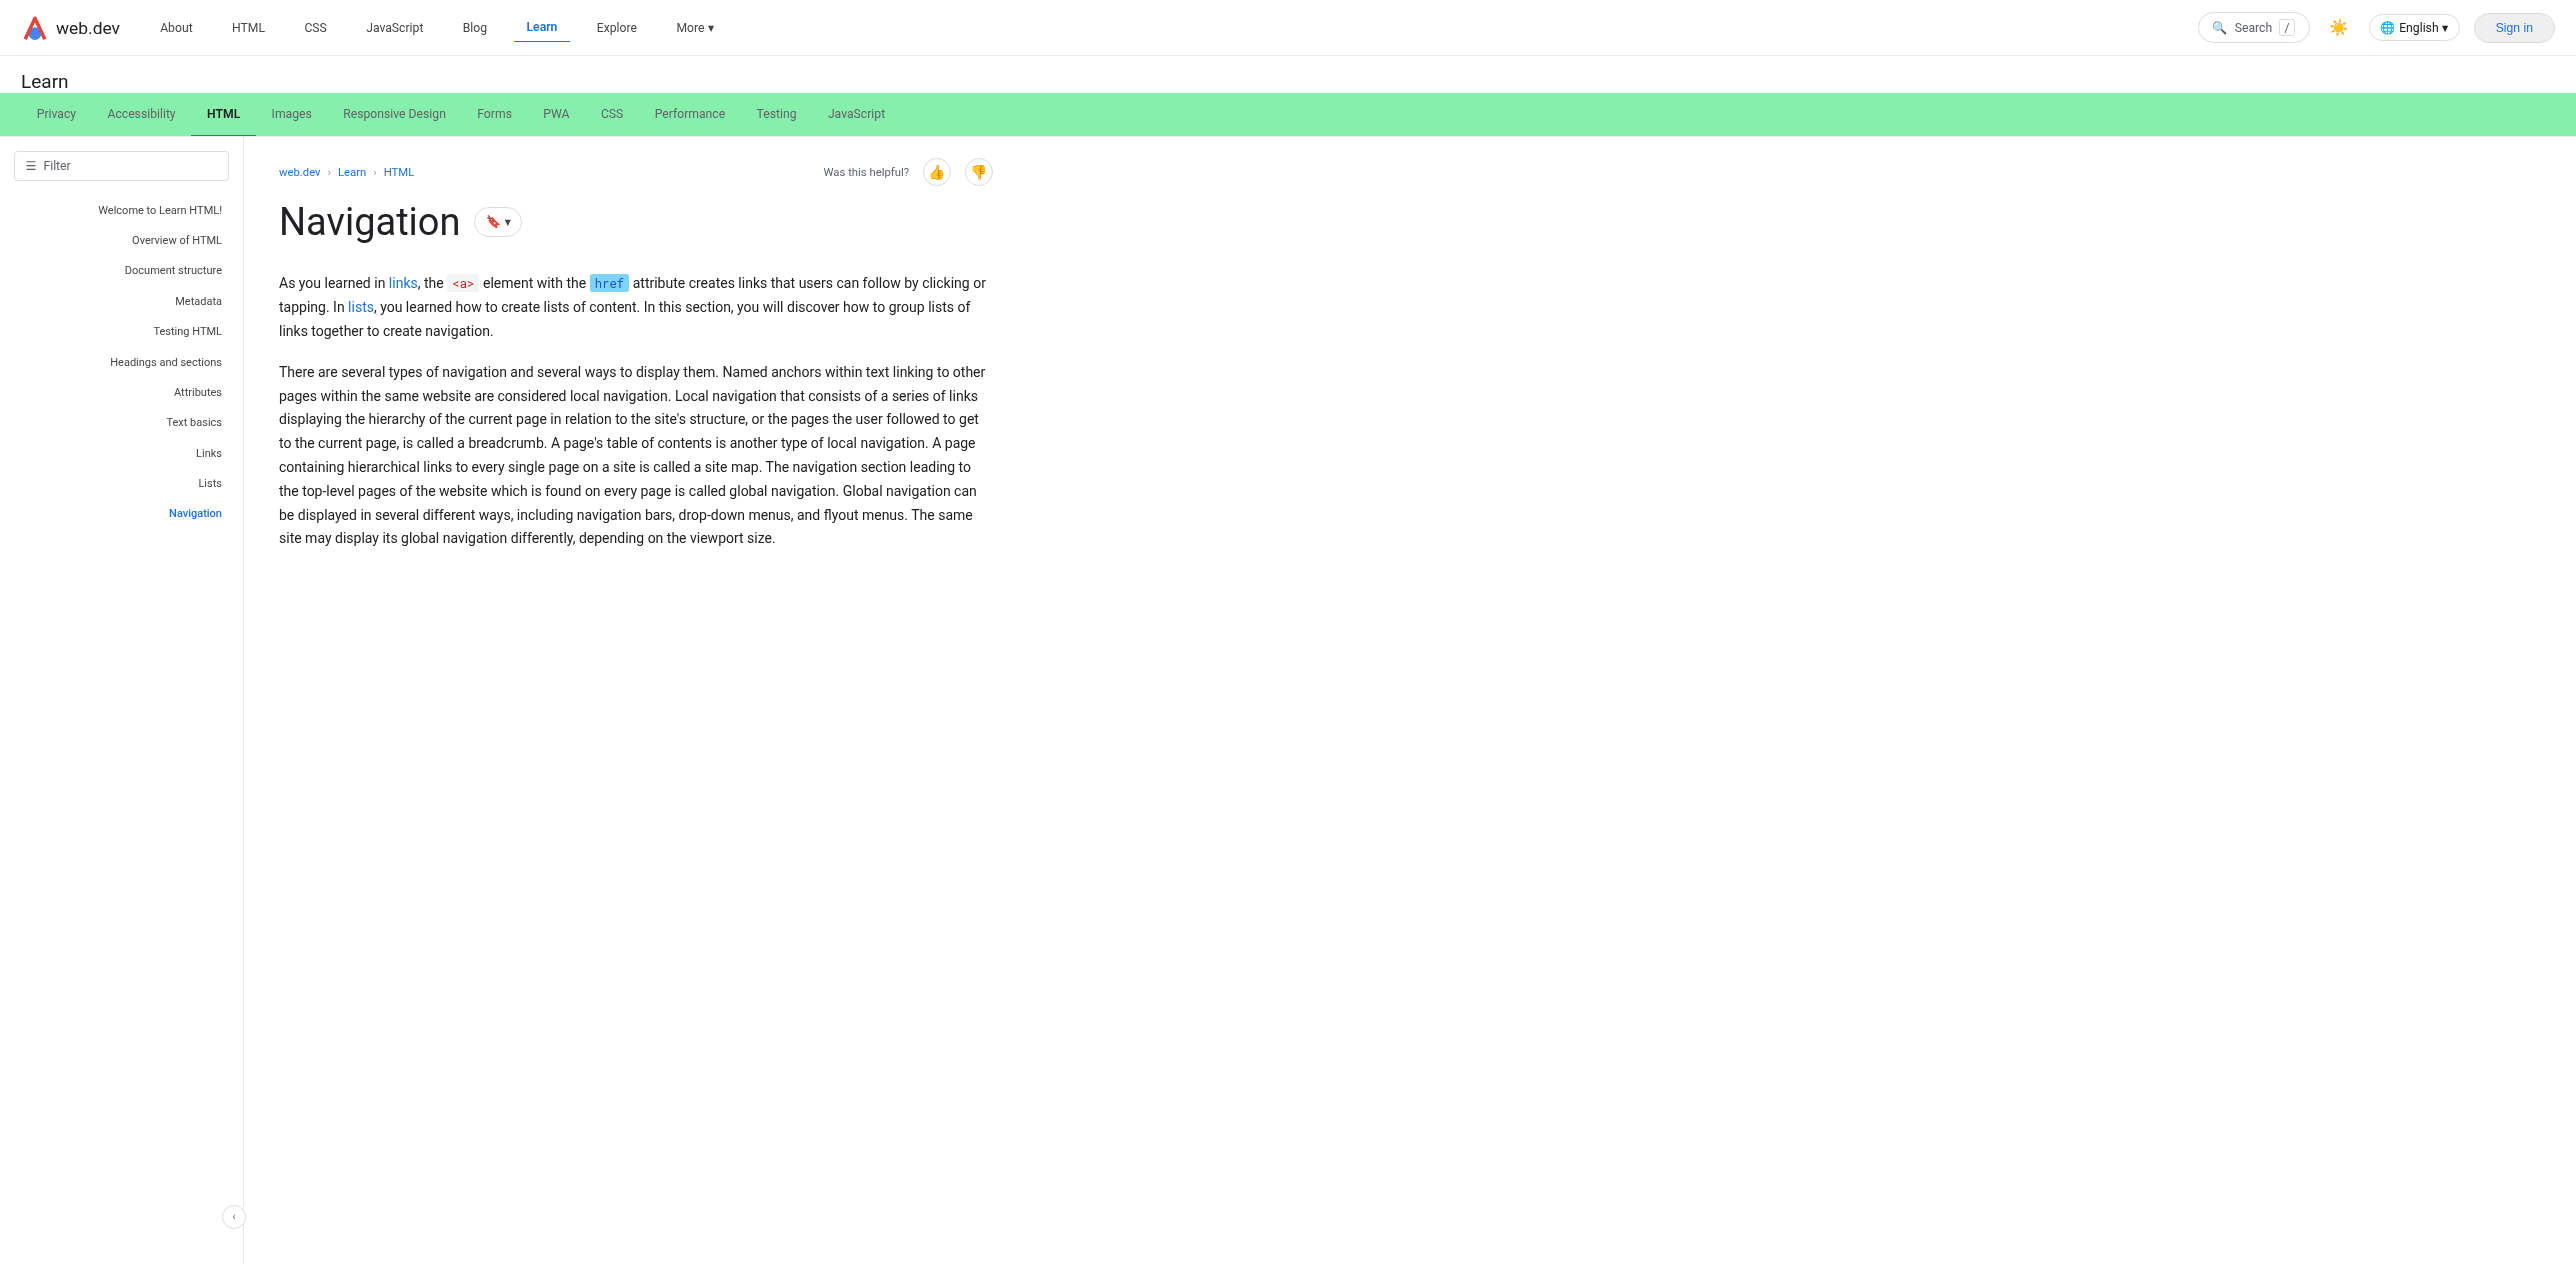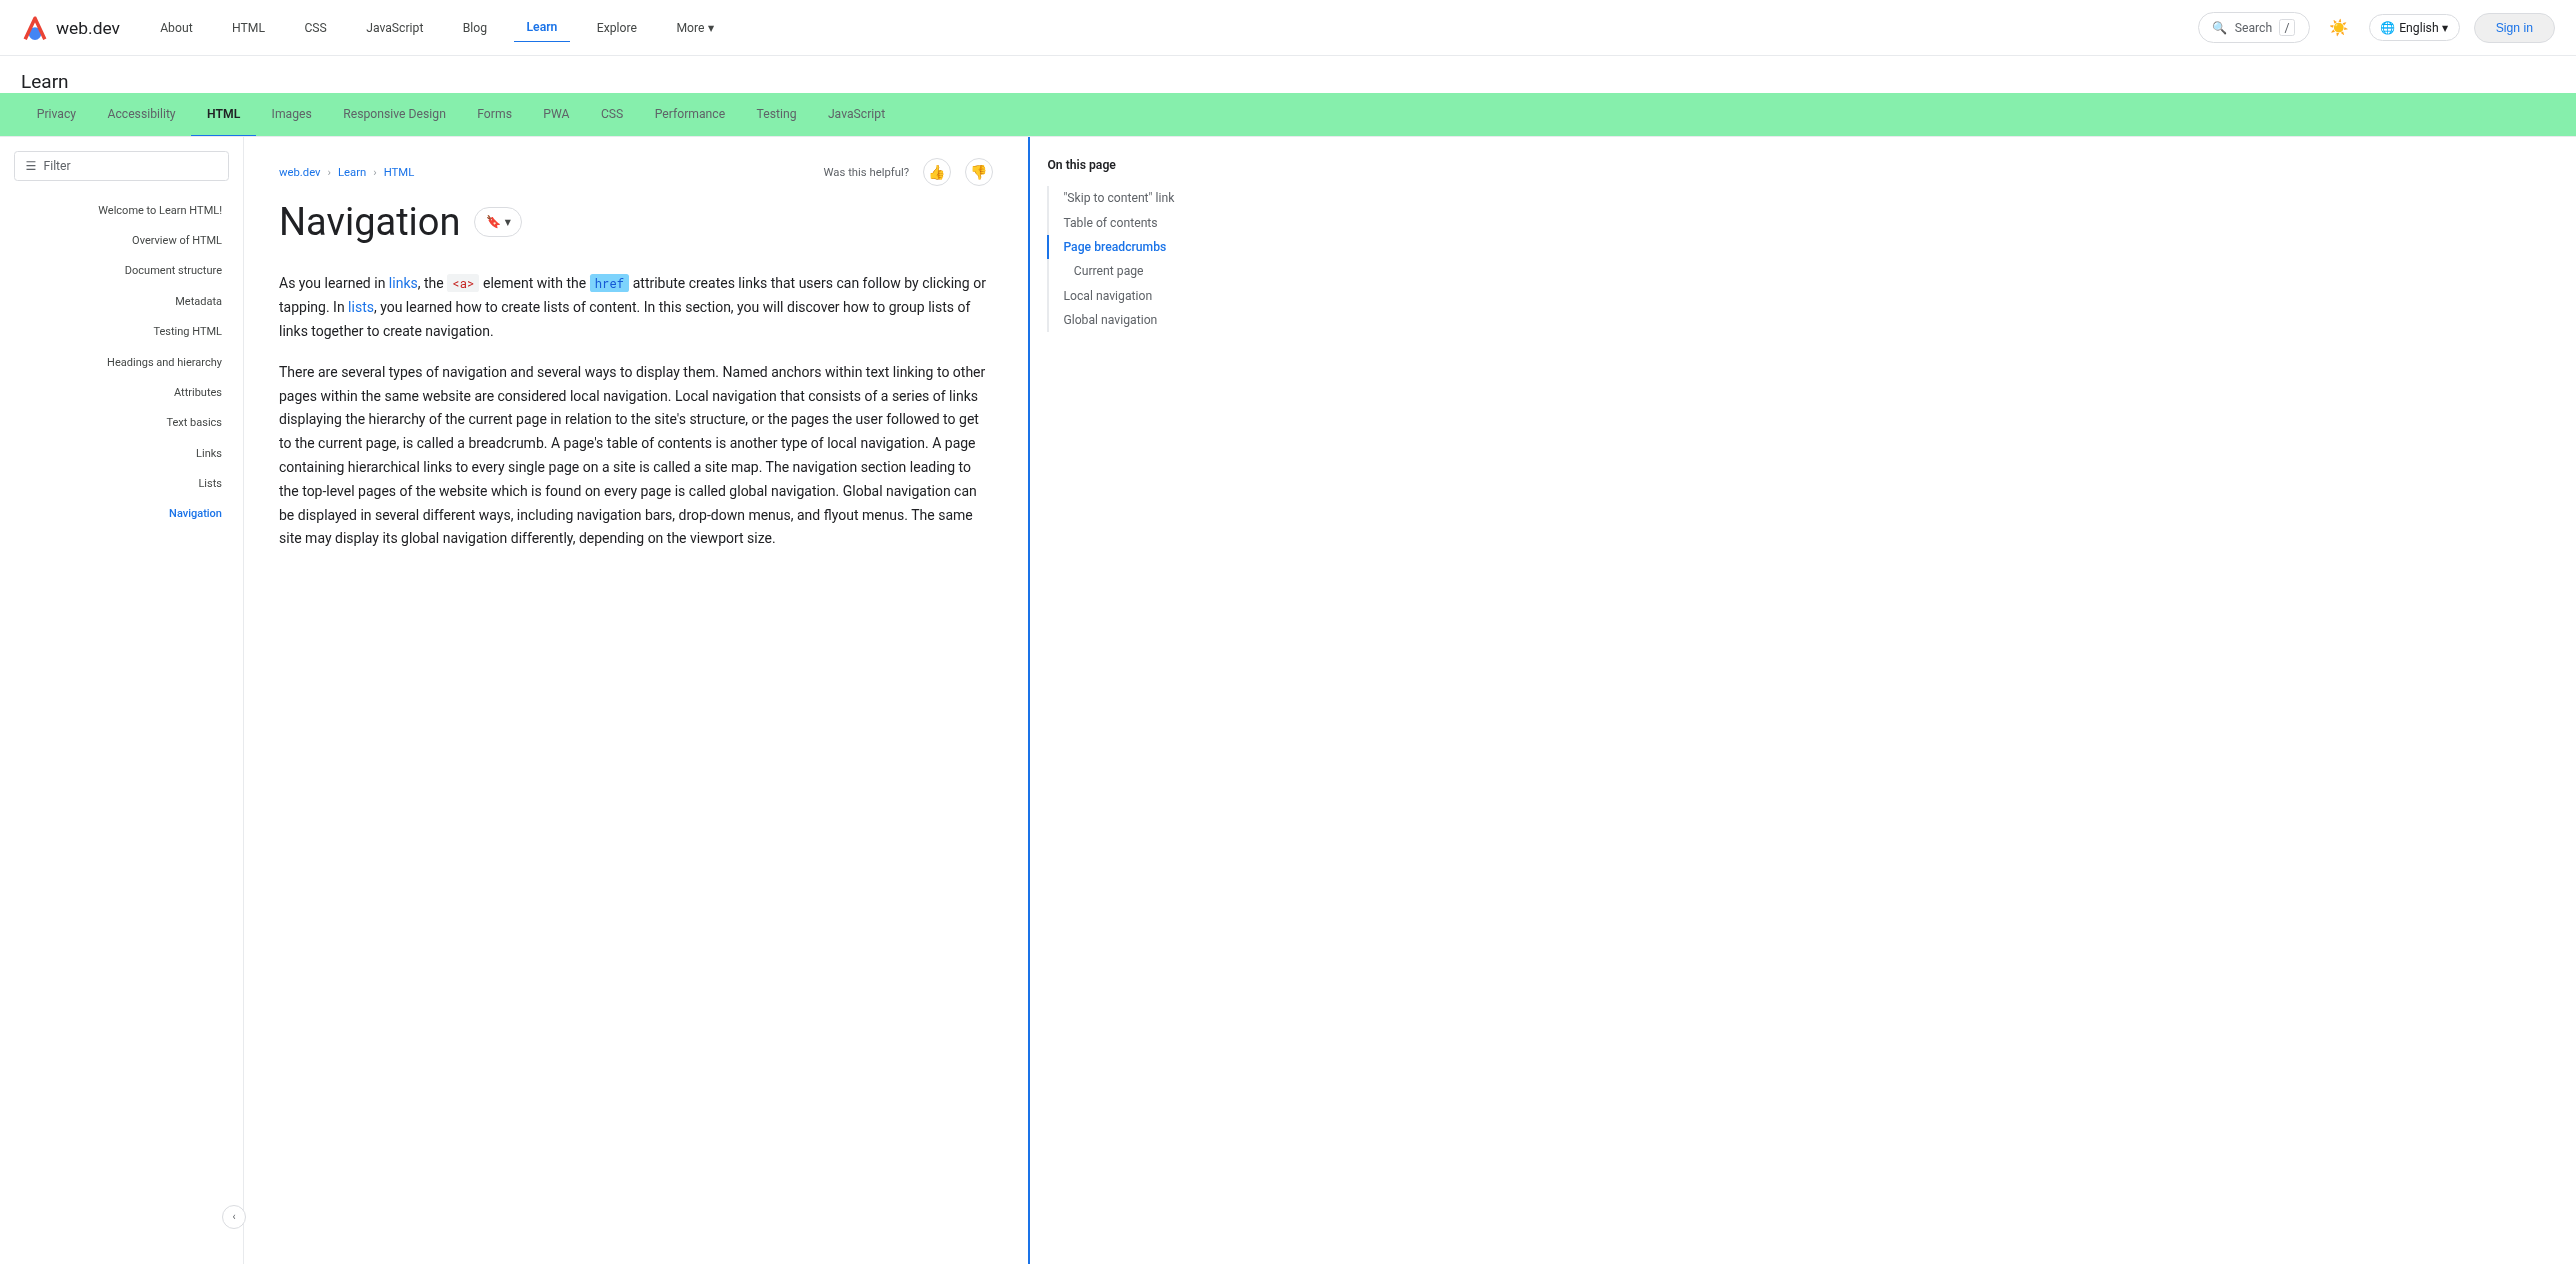--- a/index.html
+++ b/index.html
@@ -390,21 +390,21 @@
   <aside class="sidebar">
     <div class="filter-bar">
       <span>☰</span>
       <span>Filter</span>
     </div>
     <div class="sidebar-item">Welcome to Learn HTML!</div>
     <div class="sidebar-item">Overview of HTML</div>
     <div class="sidebar-item">Document structure</div>
     <div class="sidebar-item">Metadata</div>
     <div class="sidebar-item">Testing HTML</div>
-    <div class="sidebar-item">Headings and hierarchy</div>
+    <div class="sidebar-item">Headings and sections</div>
     <div class="sidebar-item">Attributes</div>
     <div class="sidebar-item">Text basics</div>
     <div class="sidebar-item">Links</div>
     <div class="sidebar-item">Lists</div>
     <div class="sidebar-item active">Navigation</div>
 
     <div style="height:52px;"></div>
   </aside>
 
   <div class="collapse-btn">‹</div>
@@ -441,24 +441,15 @@
         attribute creates links that users can follow by clicking or tapping. In
         <a>lists</a>,
         you learned how to create lists of content. In this section, you will discover how to group lists of links together to create navigation.
       </p>
 
       <p>There are several types of navigation and several ways to display them. Named anchors within text linking to other pages within the same website are considered local navigation. Local navigation that consists of a series of links displaying the hierarchy of the current page in relation to the site's structure, or the pages the user followed to get to the current page, is called a breadcrumb. A page's table of contents is another type of local navigation. A page containing hierarchical links to every single page on a site is called a site map. The navigation section leading to the top-level pages of the website which is found on every page is called global navigation. Global navigation can be displayed in several different ways, including navigation bars, drop-down menus, and flyout menus. The same site may display its global navigation differently, depending on the viewport size.</p>
 
     </div>
   </main>
 
-  <aside class="toc-panel" style="border-left: 2.6px solid #1a73e8; padding-left: 17.4px; width: 227px; min-width: 227px;">
-    <div class="toc-title">On this page</div>
-    <a class="toc-item">"Skip to content" link</a>
-    <a class="toc-item">Table of contents</a>
-    <a class="toc-item active">Page breadcrumbs</a>
-    <a class="toc-item sub">Current page</a>
-    <a class="toc-item">Local navigation</a>
-    <a class="toc-item">Global navigation</a>
-  </aside>
 
 </div>
 
 
 </body></html>

